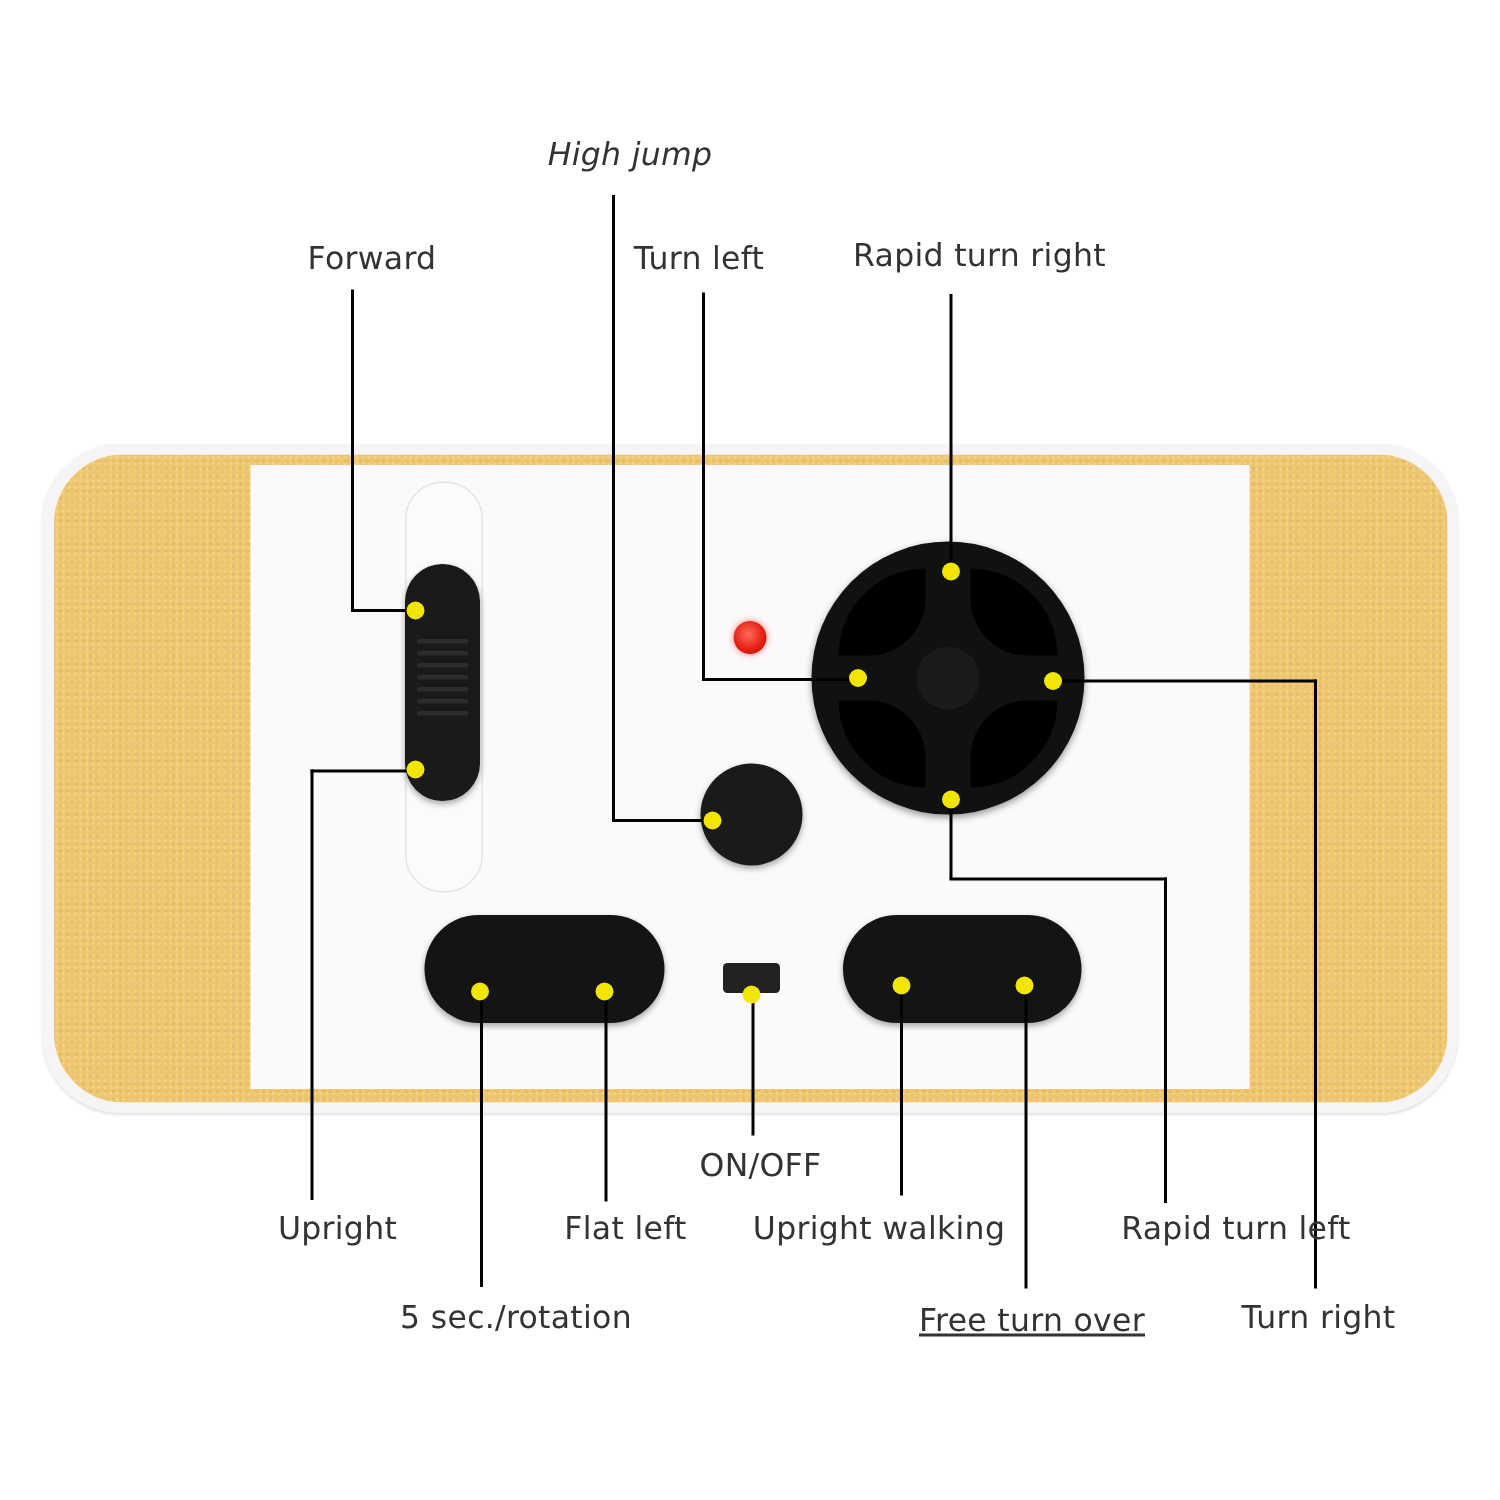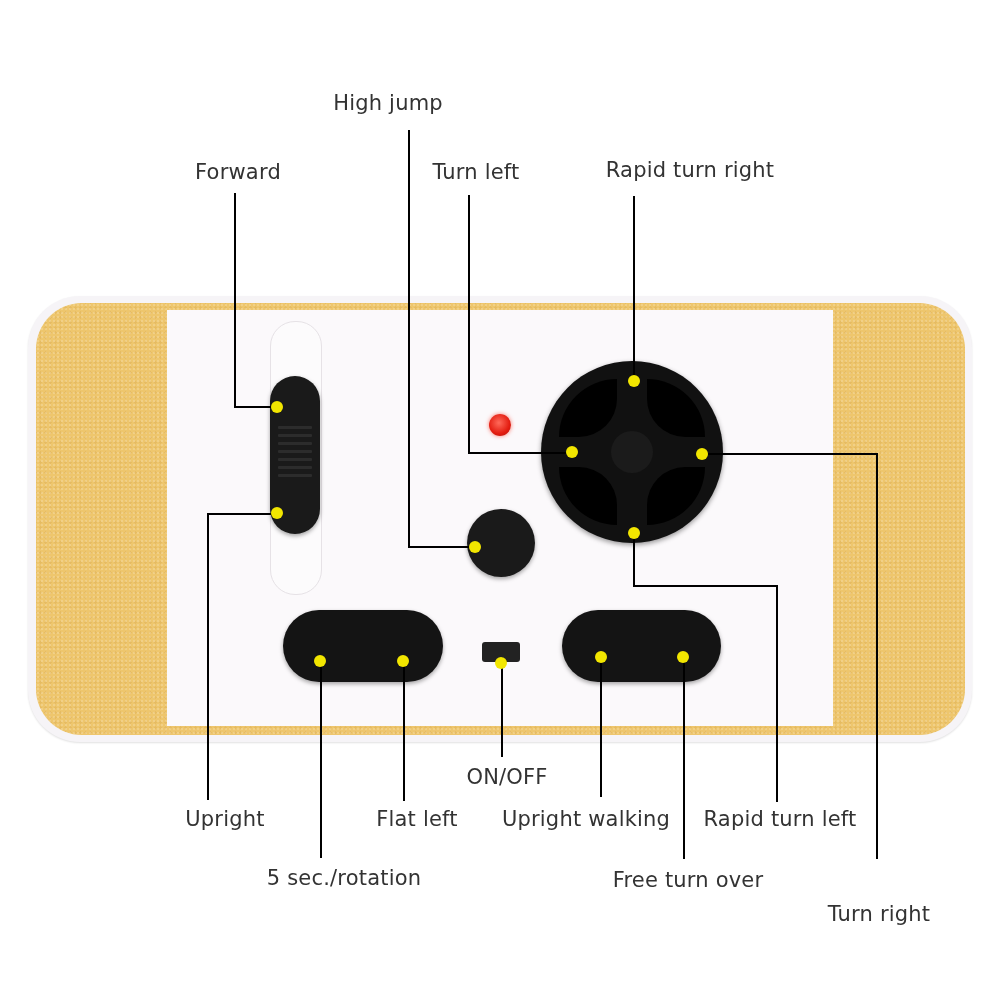--- a/index.html
+++ b/index.html
@@ -100,24 +100,24 @@
 <div class="abs dot" style="left:572px;top:452px;"></div>
 <div class="abs dot" style="left:634px;top:381px;"></div>
 <div class="abs dot" style="left:702px;top:454px;"></div>
 <div class="abs dot" style="left:634px;top:533px;"></div>
 <div class="abs dot" style="left:320px;top:661px;"></div>
 <div class="abs dot" style="left:403px;top:661px;"></div>
 <div class="abs dot" style="left:501px;top:663px;"></div>
 <div class="abs dot" style="left:601px;top:657px;"></div>
 <div class="abs dot" style="left:683px;top:657px;"></div>
 
-<div class="abs label" style="left:238px;top:160px;">Forward</div>
-<div class="abs label" style="left:388px;top:91px;">High jump</div>
-<div class="abs label" style="left:476px;top:160px;">Turn left</div>
-<div class="abs label" style="left:690px;top:158px;">Rapid turn right</div>
+<div class="abs label" style="left:248px;top:160px;">Forward</div>
+<div class="abs label" style="left:420px;top:91px;font-style:italic;">High jump</div>
+<div class="abs label" style="left:466px;top:160px;">Turn left</div>
+<div class="abs label" style="left:653px;top:158px;">Rapid turn right</div>
 <div class="abs label" style="left:225px;top:807px;">Upright</div>
 <div class="abs label" style="left:417px;top:807px;">Flat left</div>
 <div class="abs label" style="left:507px;top:765px;">ON/OFF</div>
 <div class="abs label" style="left:586px;top:807px;">Upright walking</div>
-<div class="abs label" style="left:780px;top:807px;">Rapid turn left</div>
+<div class="abs label" style="left:824px;top:807px;">Rapid turn left</div>
 <div class="abs label" style="left:344px;top:866px;">5 sec./rotation</div>
-<div class="abs label" style="left:688px;top:868px;">Free turn over</div>
-<div class="abs label" style="left:879px;top:866px;margin-top:36px;">Turn right</div>
+<div class="abs label" style="left:688px;top:868px;text-decoration:underline;">Free turn over</div>
+<div class="abs label" style="left:879px;top:866px;">Turn right</div>
 
 </body></html>

